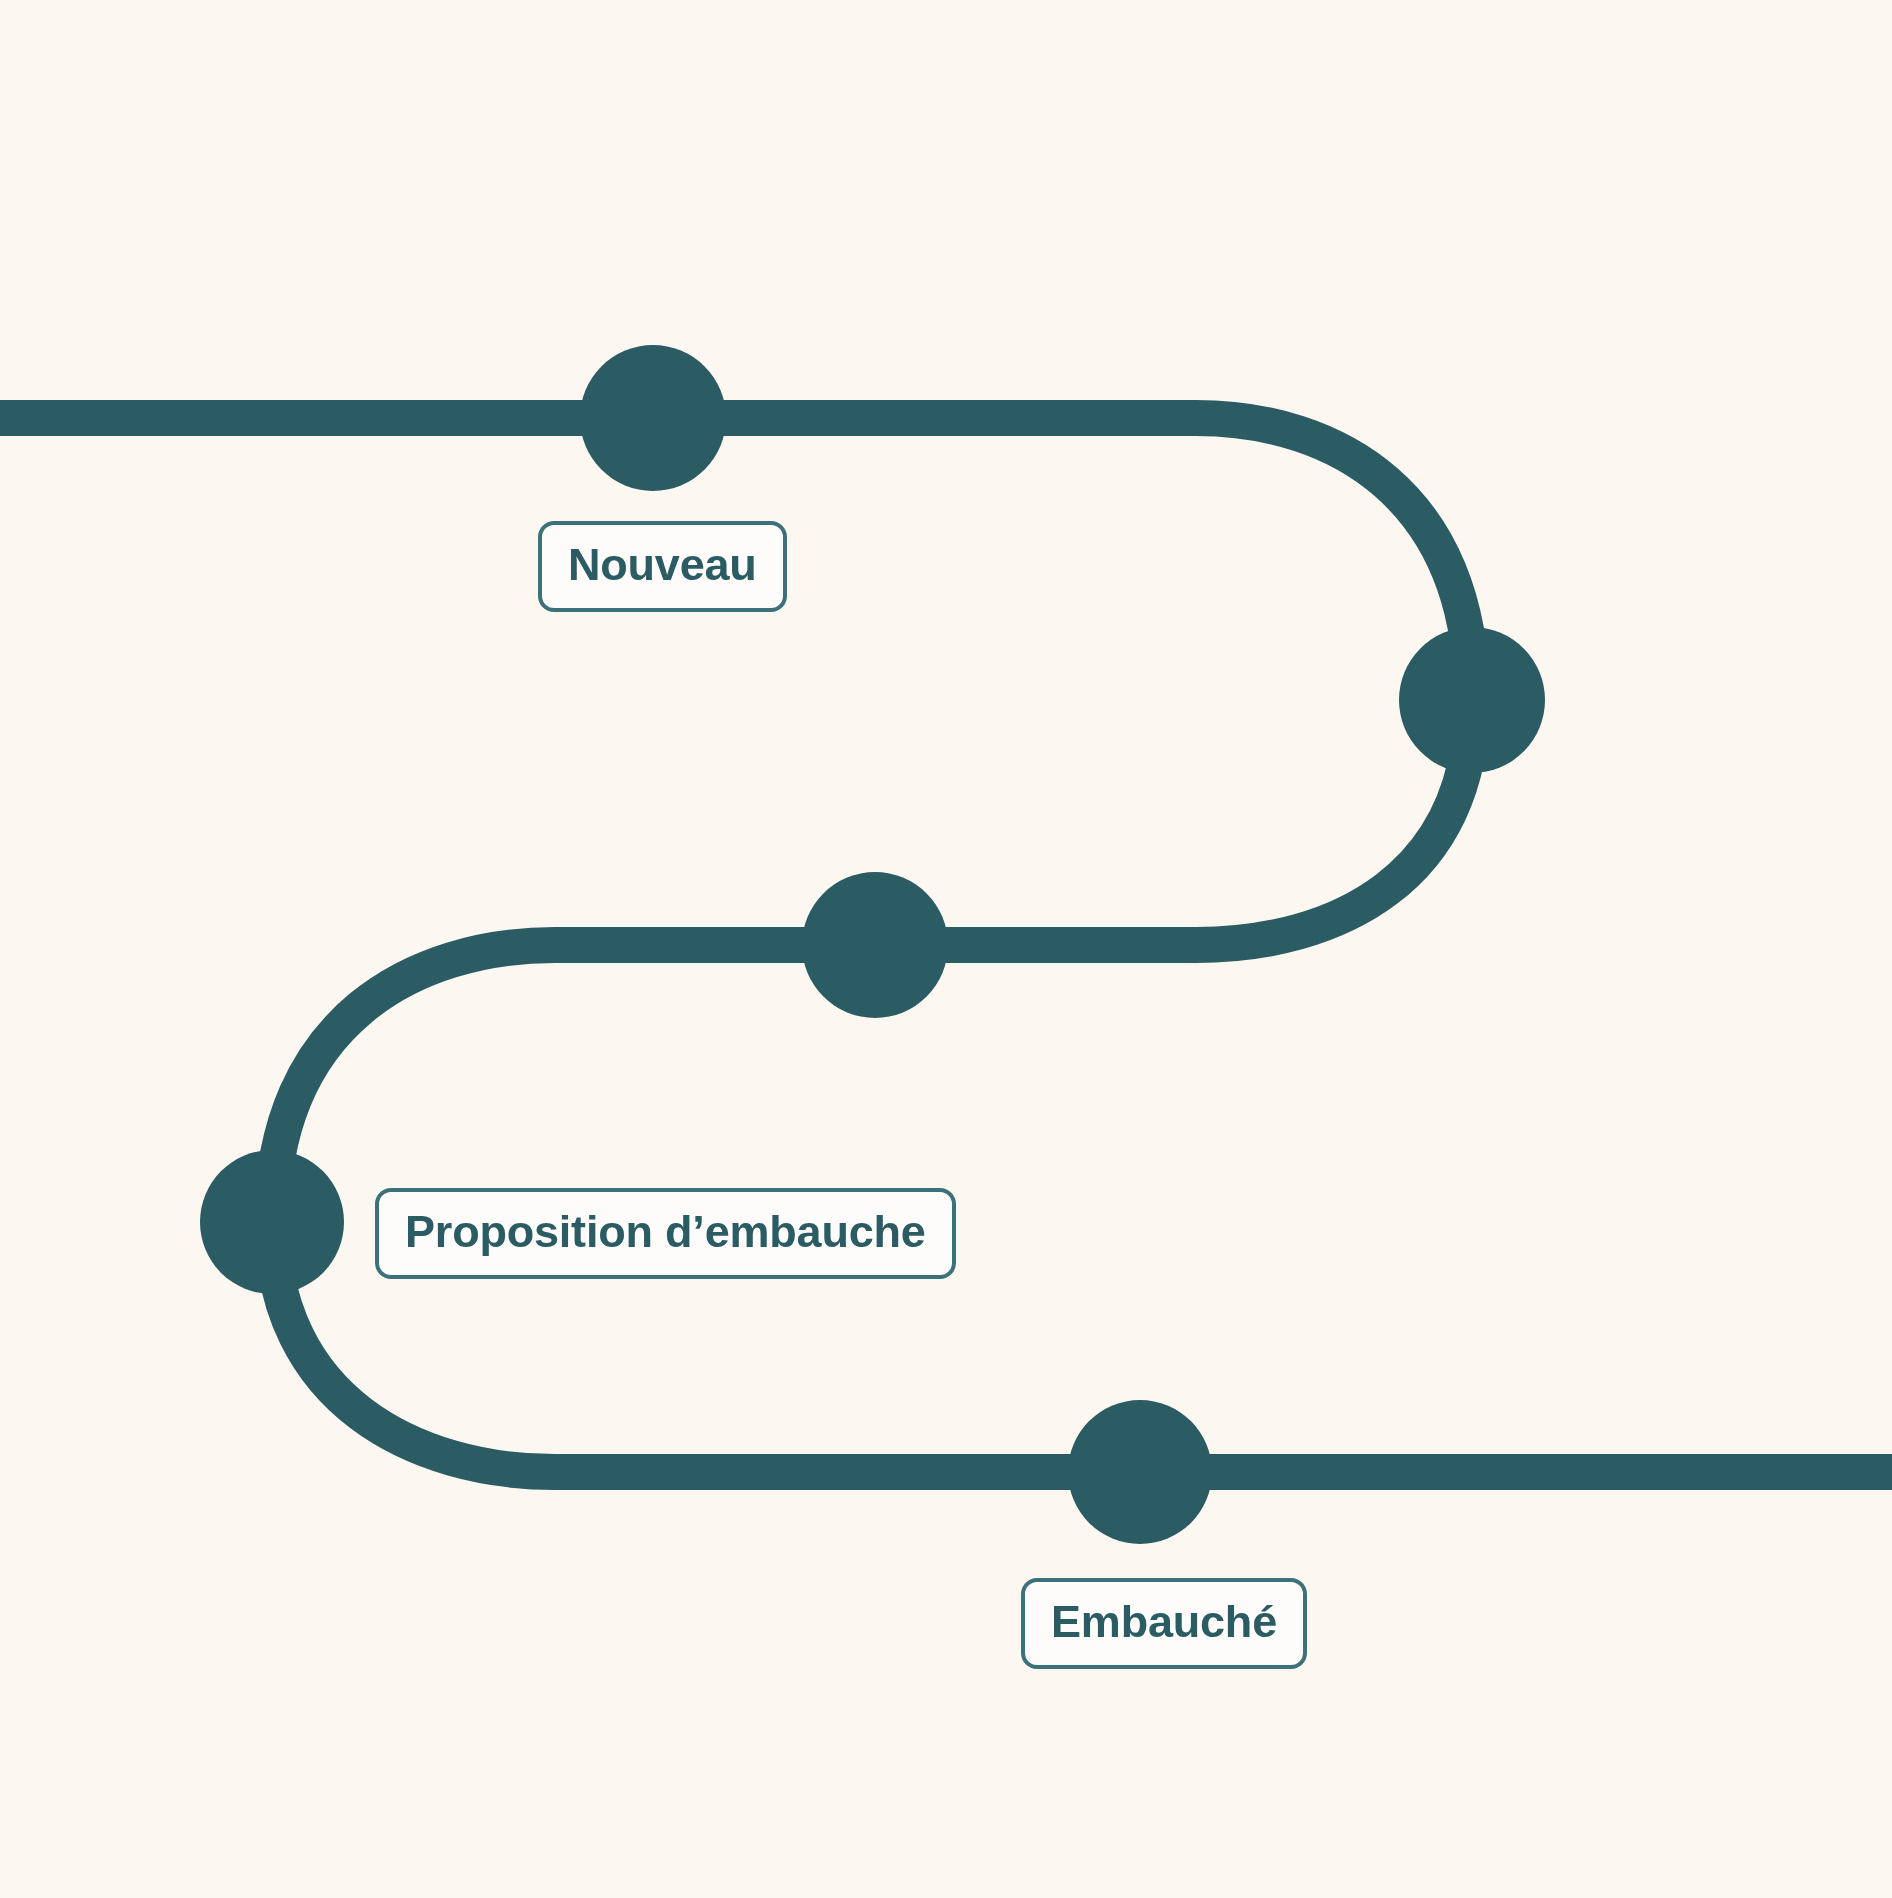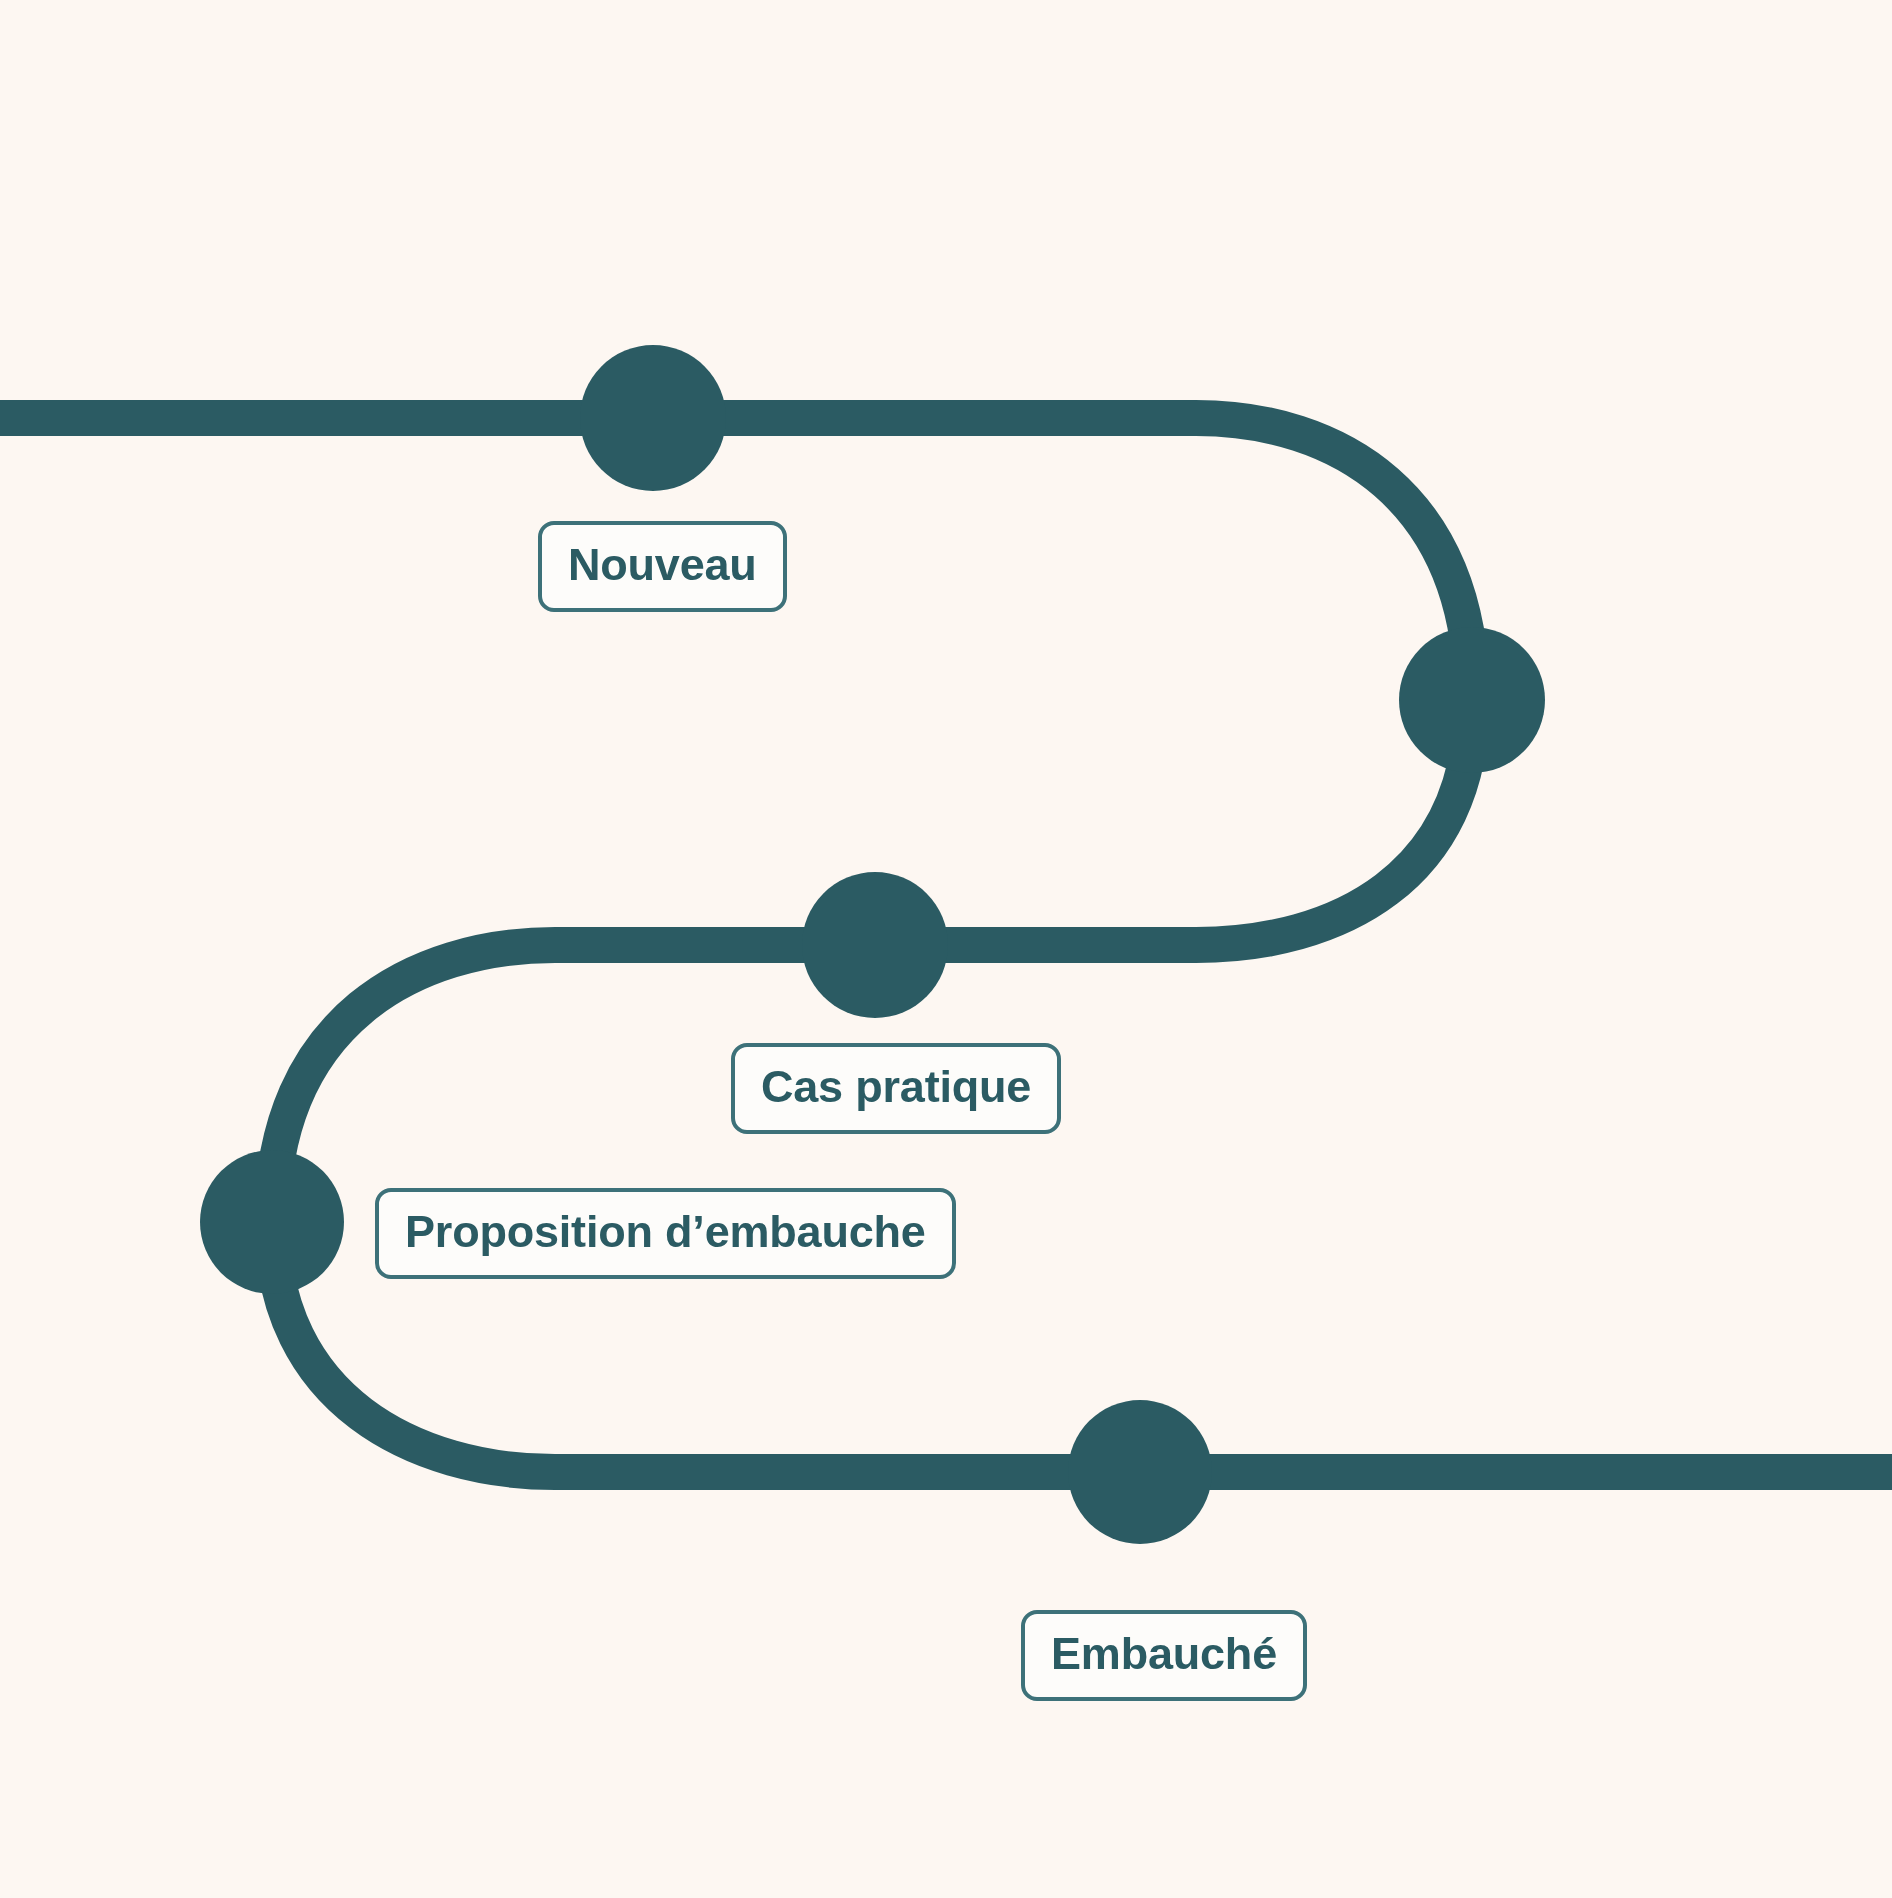--- a/index.html
+++ b/index.html
@@ -40,21 +40,21 @@
     letter-spacing: -0.2px;
     line-height: 1;
     padding: 17px 26px 21px 26px;
     white-space: nowrap;
     z-index: 5;
   }
   .label-nouveau       { left: 538px;  top: 521px;  }
   .label-entretien     { left: 1141px; top: 662px;  }
   .label-cas-pratique  { left: 731px;  top: 1043px; }
   .label-proposition   { left: 375px;  top: 1188px; }
-  .label-embauche      { left: 1021px; top: 1578px; margin-top: 32px; }
+  .label-embauche      { left: 1021px; top: 1578px; }
 </style>
 </head>
 <body>
 
 <div id="canvas">
 
   <svg id="flow-svg" viewBox="0 0 1892 1898" xmlns="http://www.w3.org/2000/svg">
 
     <path id="flow-path" fill="none" stroke="#2B5B63" stroke-width="36" stroke-linecap="butt" stroke-linejoin="round" d="M -40 418 L 1196 418 C 1336 418 1472 496 1472 700 C 1472 878 1336 945 1196 945 L 555 945 C 415 945 272 1020 272 1222 C 272 1400 415 1472 555 1472 L 1932 1472"></path>
 
@@ -65,19 +65,18 @@
     <circle cy="945" r="73" fill="#2B5B63" cx="875"></circle>
 
     <circle cy="1222" r="72" fill="#2B5B63" cx="272"></circle>
 
     <circle cy="1472" r="72" fill="#2B5B63" cx="1140"></circle>
   </svg>
 
   <div class="stage-label label-nouveau">Nouveau</div>
 
 
-  <div class="stage-label label-cas-pratique">Cas pratique</div>
 
   <div class="stage-label label-proposition">Proposition d’embauche</div>
 
   <div class="stage-label label-embauche">Embauché</div>
 
 </div>
 
 </body></html>

